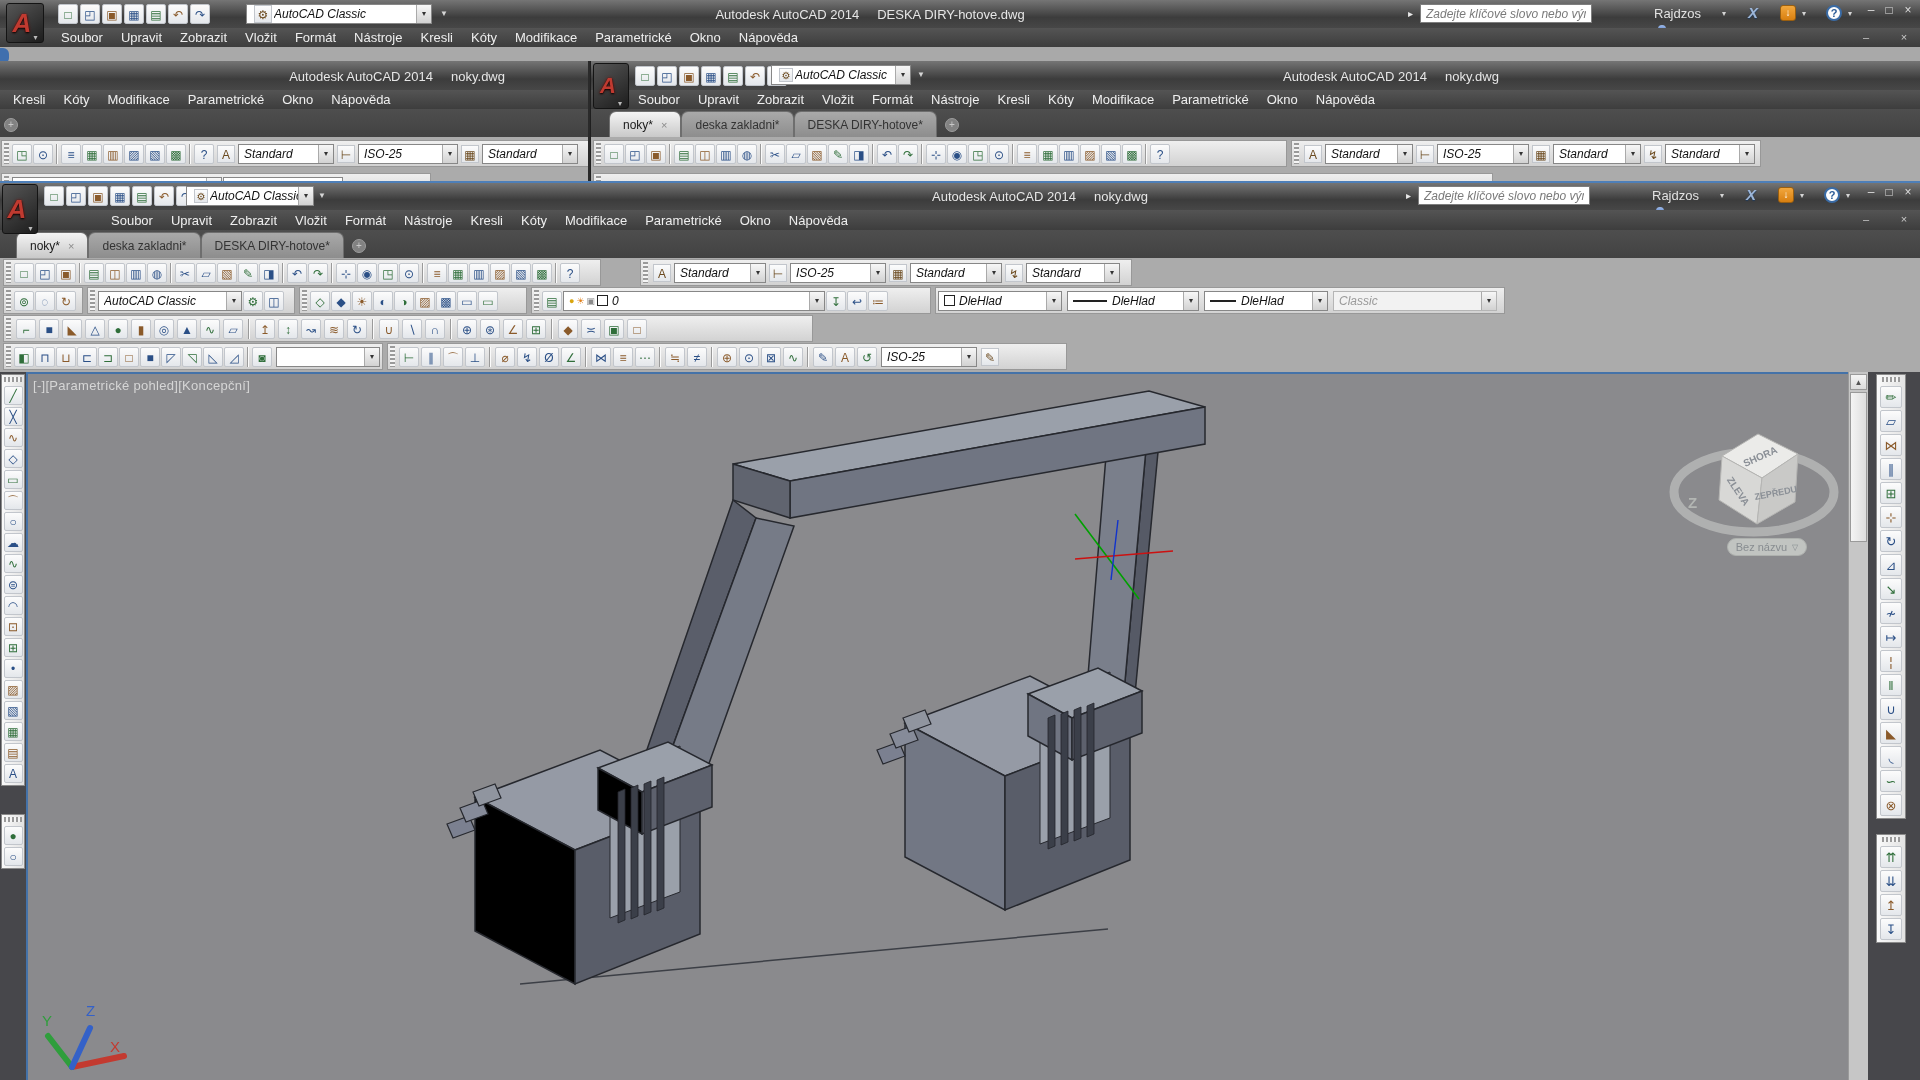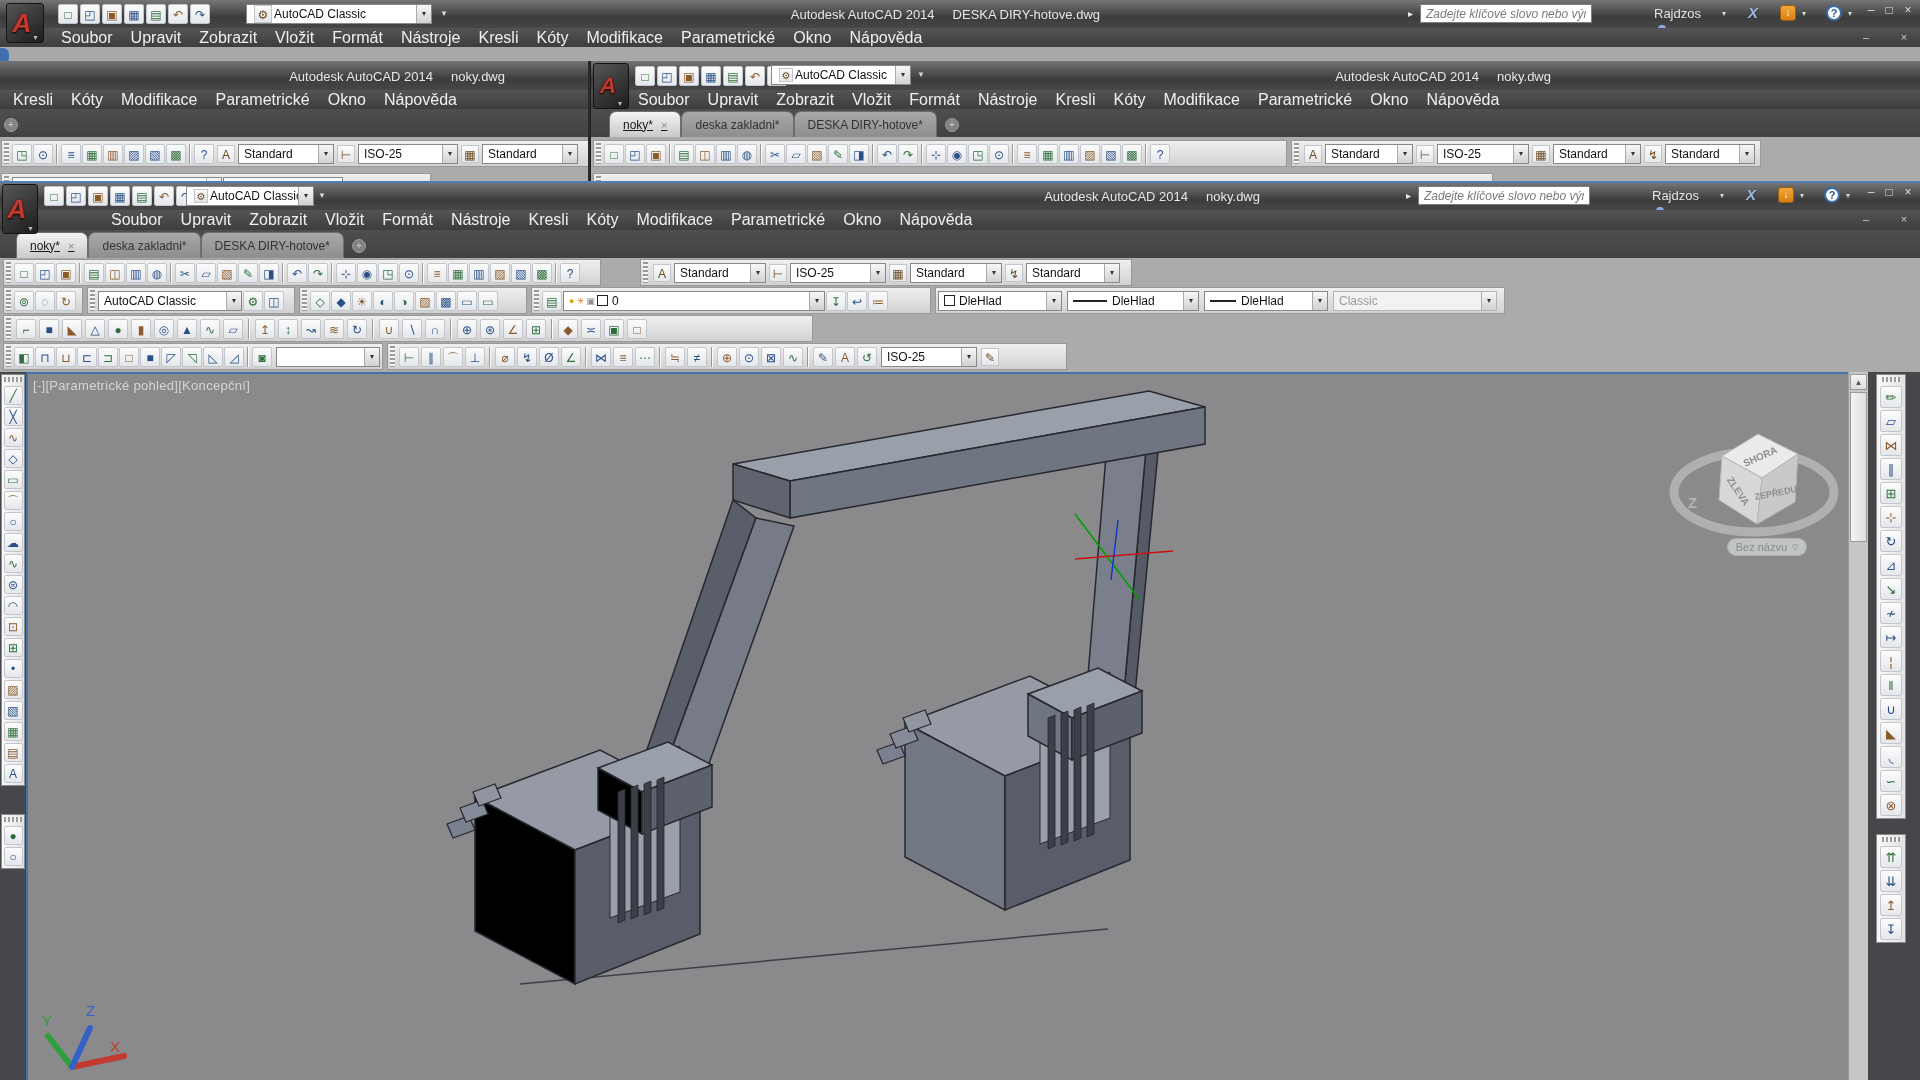--- a/index.html
+++ b/index.html
@@ -3,23 +3,23 @@
 <meta charset="utf-8">
 <style>
   * { margin:0; padding:0; box-sizing:border-box; }
   html,body { width:1920px; height:1080px; overflow:hidden;
     font-family:"Liberation Sans", sans-serif; background:#8a8a8d; }
   .abs { position:absolute; }
 
   
   .titlebar { background:linear-gradient(180deg,#757575 0%,#555 35%,#3c3c3c 62%,#474747 100%); }
   .menubar  { background:linear-gradient(180deg,#545454,#3d3d3d); display:flex; align-items:center; }
-  .menu-item { color:#efefef; font-size:16px; padding:0 9px; cursor:default; }
+  .menu-item { color:#efefef; font-size:13px; padding:0 9px; cursor:default; }
   .tabstrip { background:linear-gradient(180deg,#4e4e4e,#424242); display:flex; align-items:flex-end; }
-  .title-text { color:#e6e6e6; font-size:13px; white-space:nowrap; text-align:right; }
+  .title-text { color:#e6e6e6; font-size:13px; white-space:nowrap; text-align:center; }
   .title-text .fn { margin-left:18px; }
 
   .logo { background:linear-gradient(145deg,#565656,#1d1d1d); border:1px solid #141414;
     border-radius:3px; display:flex; align-items:center; justify-content:center; z-index:5; }
   .logo .a { color:#c03a30; font-style:italic; font-weight:bold; font-size:26px;
     text-shadow:0 1px 2px #000, 0 0 3px #7e1510; }
   .logo .dd { color:#bbb; font-size:8px; margin-left:2px; align-self:flex-end; }
 
   .winctl { color:#dcdcdc; font-size:12px; width:18px; height:15px; text-align:center;
     line-height:14px; display:inline-block; }
@@ -52,34 +52,34 @@
     background:linear-gradient(#efefef,#d2d2d2); border:1px solid #989898; height:27px; padding:0 2px; }
   .grip { width:5px; height:21px; margin-right:2px;
     background:repeating-linear-gradient(180deg,#9a9a9a 0 2px,#f5f5f5 2px 4px); }
   .tbi { width:20px; height:20px; font-size:12px; line-height:20px; text-align:center; color:#2a4f86;
     background:linear-gradient(#fcfcfc,#e4e7eb); border:1px solid #c2c6cc; border-radius:2px; overflow:hidden; }
   .tbi:nth-of-type(3n) { color:#8a5a2a; }
   .tbi:nth-of-type(4n+1) { color:#2f6e3a; }
   .tsep { width:2px; height:20px; margin:0 2px; border-left:1px solid #9a9a9a; border-right:1px solid #fbfbfb; }
   .combo { display:flex; align-items:center; background:#fff; border:1px solid #878787; height:20px;
     font-size:12px; color:#111; padding-left:5px; position:relative; }
-  .combo .val { flex:1; white-space:nowrap; overflow:hidden; }
+  .combo .val { flex:1; white-space:nowrap; overflow:hidden;font-style:italic; }
   .combo .arr { width:15px; height:18px; margin-left:auto; border-left:1px solid #aaa; flex:none;
     background:linear-gradient(#f7f7f7,#d2d2d2); font-size:8px; color:#333; text-align:center; line-height:18px; }
   .combo.disabled { background:#f2f2f2; color:#9a9a9a; border-color:#b5b5b5; }
   .cicon { width:18px; height:18px; font-size:12px; line-height:18px; text-align:center; color:#6b4a1f;
     background:linear-gradient(#fcfcfc,#e4e7eb); border:1px solid #c2c6cc; margin:0 2px; flex:none; }
   .swatch { width:11px; height:11px; background:#fff; border:1px solid #222; margin-right:4px; flex:none; }
   .ltline { width:34px; border-top:2px solid #222; margin-right:5px; flex:none; }
   .mini { font-size:9px; margin-right:2px; }
 
   
   .tab { height:26px; display:flex; align-items:center; gap:8px; padding:0 13px; font-size:12px;
     border-radius:7px 7px 0 0; border:1px solid #6e6e6e; border-bottom:none; }
-  .tab.active { background:linear-gradient(#f4f4f4,#c9c9c9); color:#1a1a1a;text-decoration:underline; }
+  .tab.active { background:linear-gradient(#f4f4f4,#c9c9c9); color:#1a1a1a; }
   .tab.inactive { background:linear-gradient(#a9a9a9,#8d8d8d); color:#333; }
   .tab .x { color:#8a8a8a; font-size:11px; }
   .plusc { width:14px; height:14px; border-radius:50%; background:#828282; border:1px solid #9c9c9c;
     color:#c9c9c9; font-size:10px; text-align:center; line-height:12px; margin:0 0 5px 8px; }
 
   
   .vdock { position:absolute; background:#47474b; }
   .vcol { position:absolute; display:flex; flex-direction:column; align-items:center; gap:2px;
     background:linear-gradient(90deg,#fafafa,#e2e2e2); border:1px solid #8a8a8a; padding:2px 0; }
   .vgrip { width:18px; height:5px; margin-bottom:2px;

